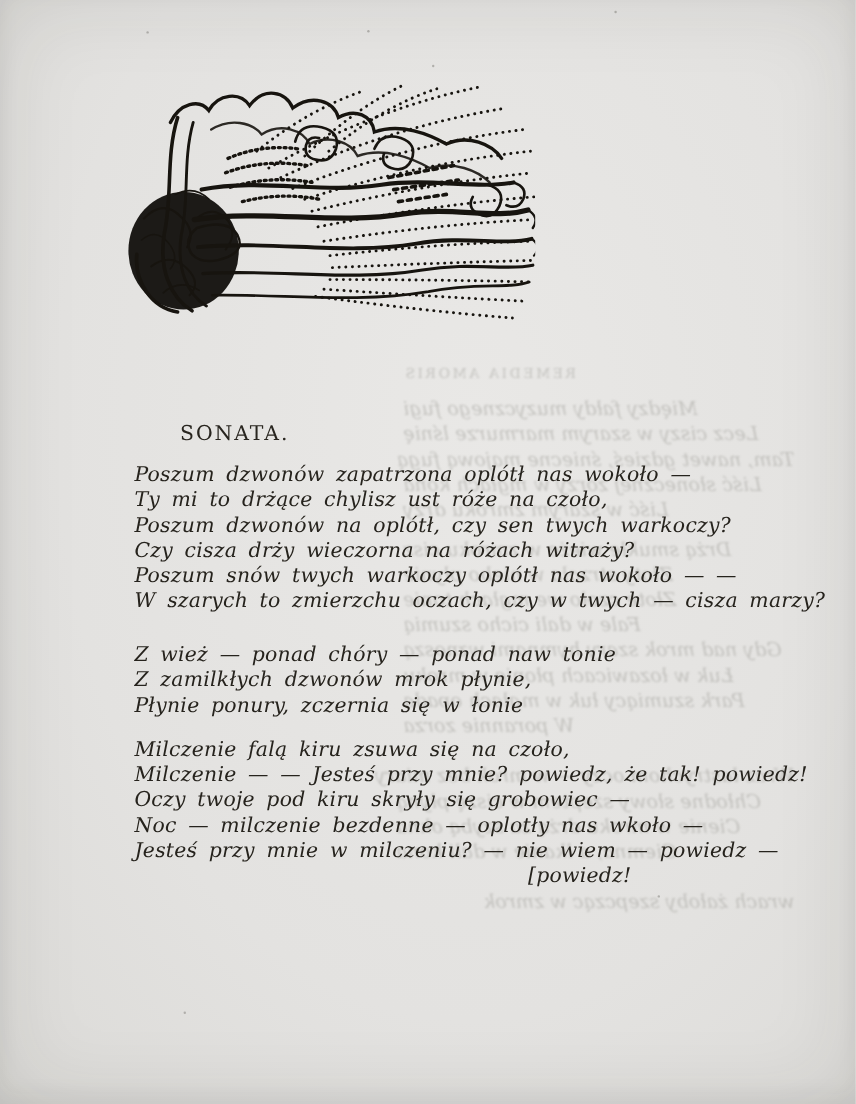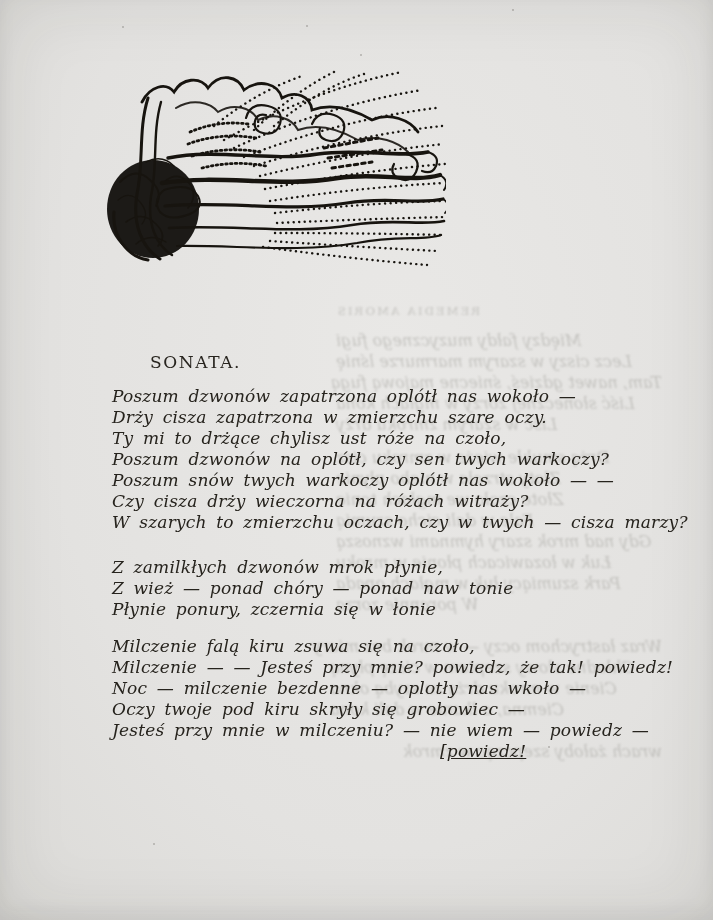--- a/index.html
+++ b/index.html
@@ -24,21 +24,21 @@
     color:#28251f;font-style:normal;
   }
   .poem{
     position:absolute;left:112px;top:386px;width:500px;
     font-style:italic;font-size:17px;line-height:21px;
     color:#26231d;letter-spacing:.2px;word-spacing:4px;white-space:nowrap;
   }
   .stanza{margin:0 0 24px 0;}
   .stanza.s2{margin-bottom:16px;}
   .line{display:block;}
-  .turnover{display:block;text-indent:328px;text-decoration:underline;}
+  .turnover{display:block;text-indent:328px;}
   
   .ghost{position:absolute;color:#a7a6a1;transform:scaleX(-1);
     filter:blur(1.1px);opacity:.55;font-style:italic;font-size:16px;
     line-height:21px;text-align:right;white-space:nowrap;pointer-events:none;}
   .ghost .gline{display:block;}
   .ghost-heading{font-style:normal;font-size:11.5px;letter-spacing:2.2px;text-align:left;}
   .ghost .indented{margin-top:21px;padding-right:96px;}
   .speck{position:absolute;width:2px;height:2px;border-radius:50%;background:#8f8d88;opacity:.6;}
 </style>
 </head>
@@ -138,37 +138,36 @@
     <span class="gline">Cienie w mroku drżą za szybą okna</span>
     <span class="gline">Ciemna, a łkanie w dali kona</span>
     <span class="gline indented">wrach żałoby szepcząc w zmrok</span>
   </div>
 
   <h1 class="title">SONATA.</h1>
 
   <div class="poem">
     <p class="stanza s1">
       <span class="line">Poszum dzwonów zapatrzona oplótł nas wokoło —</span>
-      <span class="line">Drży cisza zapatrzona w zmierzchu szare oczy.</span>
       <span class="line">Ty mi to drżące chylisz ust róże na czoło,</span>
       <span class="line">Poszum dzwonów na oplótł, czy sen twych warkoczy?</span>
+      <span class="line">Czy cisza drży wieczorna na różach witraży?</span>
       <span class="line">Poszum snów twych warkoczy oplótł nas wokoło — —</span>
-      <span class="line">Czy cisza drży wieczorna na różach witraży?</span>
       <span class="line">W szarych to zmierzchu oczach, czy w twych — cisza marzy?</span>
     </p>
     <p class="stanza s2">
+      <span class="line">Z wież — ponad chóry — ponad naw tonie</span>
       <span class="line">Z zamilkłych dzwonów mrok płynie,</span>
-      <span class="line">Z wież — ponad chóry — ponad naw tonie</span>
       <span class="line">Płynie ponury, zczernia się w łonie</span>
     </p>
     <p class="stanza s3">
       <span class="line">Milczenie falą kiru zsuwa się na czoło,</span>
       <span class="line">Milczenie — — Jesteś przy mnie? powiedz, że tak! powiedz!</span>
+      <span class="line">Oczy twoje pod kiru skryły się grobowiec —</span>
       <span class="line">Noc — milczenie bezdenne — oplotły nas wkoło —</span>
-      <span class="line">Oczy twoje pod kiru skryły się grobowiec —</span>
       <span class="line">Jesteś przy mnie w milczeniu? — nie wiem — powiedz —</span>
       <span class="turnover">[powiedz!</span>
     </p>
   </div>
 
   <div class="speck" style="left:360px;top:54px;"></div>
   <div class="speck" style="left:122px;top:26px;"></div>
   <div class="speck" style="left:306px;top:25px;"></div>
   <div class="speck" style="left:512px;top:9px;"></div>
   <div class="speck" style="left:153px;top:843px;"></div>

